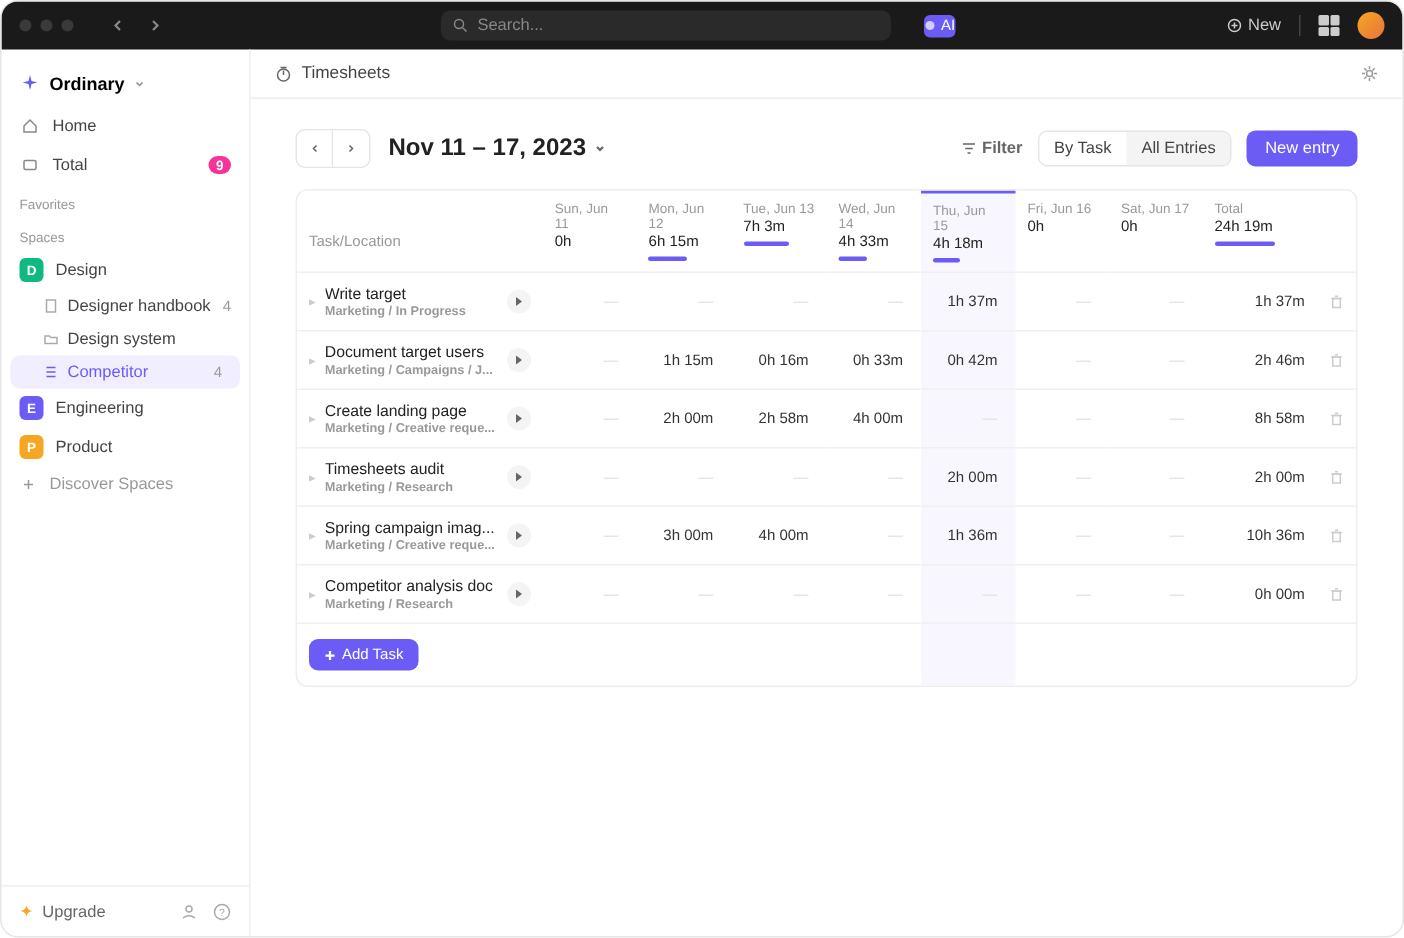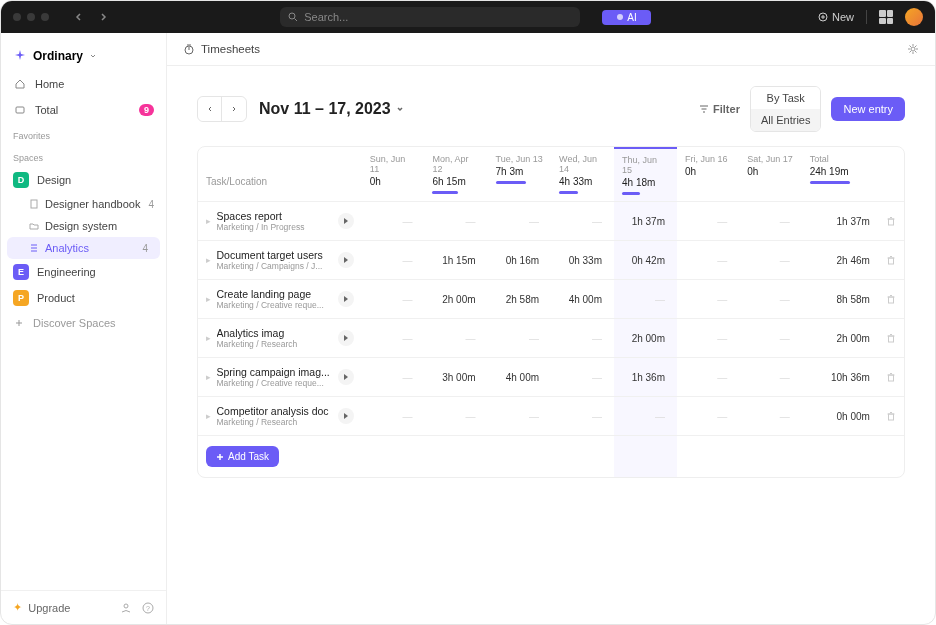--- a/index.html
+++ b/index.html
@@ -6,21 +6,21 @@
     body { font-family: -apple-system, BlinkMacSystemFont, 'Segoe UI', sans-serif; background: #fff; width: 936px; height: 625px; overflow: hidden; border-radius: 12px; border: 1px solid #e5e5e5; }
     
     
     .topbar { height: 32px; background: #1a1a1a; display: flex; align-items: center; padding: 0 12px; gap: 8px; }
     .traffic-lights { display: flex; gap: 6px; margin-right: 12px; }
     .traffic-light { width: 8px; height: 8px; border-radius: 50%; background: #3a3a3a; }
     .nav-arrows { display: flex; gap: 4px; }
     .nav-arrow { width: 20px; height: 20px; display: flex; align-items: center; justify-content: center; color: #888; cursor: pointer; }
     .search-wrap { flex: 1; display: flex; justify-content: center; gap: 22px; align-items: center; }
     .search-box { background: #2a2a2a; border-radius: 6px; height: 20px; width: 300px; display: flex; align-items: center; padding: 0 8px; gap: 6px; color: #888; font-size: 11px; }
-    .ai-badge { background: #6b5cf6; color: #fff; font-size: 10px; font-weight: 500; padding: 2px 14px; border-radius: 4px; display: flex; align-items: center; gap: 3px; }
+    .ai-badge { background: #6b5cf6; color: #fff; font-size: 10px; font-weight: 500; padding: 2px 0; border-radius: 4px; display: flex; align-items: center; gap: 3px; }
     .topbar-right { display: flex; align-items: center; gap: 12px; color: #ccc; font-size: 11px; }
     .new-btn { display: flex; align-items: center; gap: 4px; }
     .divider { width: 1px; height: 14px; background: #444; }
     .grid-icon { width: 14px; height: 14px; display: grid; grid-template-columns: 1fr 1fr; gap: 1px; }
     .grid-icon span { background: #ccc; border-radius: 1px; }
     .avatar { width: 18px; height: 18px; border-radius: 50%; background: linear-gradient(135deg, #f5a623, #e8743b); }
     
     
     .main-wrap { display: flex; height: calc(100% - 32px); }
     .sidebar { width: 166px; border-right: 1px solid #eee; display: flex; flex-direction: column; padding-top: 8px; }
@@ -49,21 +49,21 @@
     .gear-right { margin-left: auto; color: #999; cursor: pointer; }
     
     .toolbar-row { display: flex; align-items: center; padding: 20px 30px 14px; gap: 12px; }
     .date-nav { display: flex; gap: 0; border: 1px solid #e5e5e5; border-radius: 6px; }
     .date-nav button { width: 24px; height: 24px; border: none; background: #fff; display: flex; align-items: center; justify-content: center; cursor: pointer; color: #666; }
     .date-nav button:first-child { border-right: 1px solid #e5e5e5; border-radius: 6px 0 0 6px; }
     .date-nav button:last-child { border-radius: 0 6px 6px 0; }
     .date-range { font-size: 16px; font-weight: 700; color: #222; display: flex; align-items: center; gap: 4px; }
     .toolbar-right { margin-left: auto; display: flex; align-items: center; gap: 10px; font-size: 11px; }
     .filter-btn { display: flex; align-items: center; gap: 4px; color: #666; cursor: pointer; font-weight: bold; }
-    .seg-control { display: flex; border: 1px solid #e5e5e5; border-radius: 6px; overflow: hidden; flex-direction: column; }
+    .seg-control { display: flex; border: 1px solid #e5e5e5; border-radius: 6px; overflow: hidden; }
     .seg-control button { padding: 5px 10px; border: none; background: #fff; font-size: 11px; color: #444; cursor: pointer; }
     .seg-control button.active { background: #f4f4f4; }
     .new-entry-btn { background: #6b5cf6; color: #fff; border: none; border-radius: 6px; padding: 6px 12px; font-size: 11px; font-weight: 500; cursor: pointer; }
     
     
     .table-wrap { margin: 0 30px; border: 1px solid #eee; border-radius: 8px; overflow: hidden; }
     table { border-collapse: collapse; width: 100%; }
     th, td { text-align: left; font-size: 10px; }
     th { font-weight: 400; }
     .th-task { width: 164px; padding: 24px 8px 10px; color: #999; font-size: 10px; }
@@ -73,21 +73,21 @@
     .day-total { font-size: 10px; color: #222; margin-top: 2px; }
     .day-bar { height: 3px; background: #6b5cf6; margin-top: 4px; border-radius: 2px; }
     .th-total { width: 78px; padding: 6px 8px; vertical-align: top; }
     
     tbody tr { border-top: 1px solid #f0f0f0; }
     tbody td { padding: 8px; vertical-align: middle; }
     .task-cell { display: flex; align-items: center; gap: 6px; }
     .expand-arrow { color: #ccc; font-size: 9px; }
     .task-info { flex: 1; min-width: 0; }
     .task-name { font-size: 10.5px; color: #222; white-space: nowrap; overflow: hidden; text-overflow: ellipsis; }
-    .task-path { font-size: 8.5px; color: #999; white-space: nowrap; overflow: hidden; text-overflow: ellipsis; }
+    .task-path { font-size: 8.5px; color: #999; white-space: nowrap; overflow: hidden; text-overflow: ellipsis; font-weight: bold; }
     .play-btn { width: 16px; height: 16px; border-radius: 50%; background: #f4f4f4; display: flex; align-items: center; justify-content: center; cursor: pointer; flex-shrink: 0; }
     .play-btn svg { fill: #666; }
     .time-cell { text-align: right; color: #333; padding-right: 12px; }
     .dash { color: #ddd; }
     .highlight-col { background: #f8f7ff; }
     .total-cell { text-align: right; color: #333; }
     .trash { color: #ccc; cursor: pointer; text-align: center; width: 24px; }
     
     .add-task-row td { padding: 10px 8px; }
     .add-task-btn { background: #6b5cf6; color: #fff; border: none; border-radius: 6px; padding: 5px 10px; font-size: 10px; display: flex; align-items: center; gap: 4px; cursor: pointer; }
@@ -196,21 +196,21 @@
     <div class="tree-item">
       <svg width="10" height="10" viewBox="0 0 10 10">
           <path d="M1 3 H4 L5 4 H9 V8 H1 Z" stroke="#aaa" fill="none"></path>
         </svg>
       <span>Design system</span>
     </div>
     <div class="tree-item active">
       <svg width="10" height="10" viewBox="0 0 10 10">
           <path d="M2 2 H8 M2 5 H8 M2 8 H8" stroke="#6b5cf6"></path>
         </svg>
-      <span>Analytics</span>
+      <span>Competitor</span>
       <span class="tree-count">4</span>
     </div>
 
     <div class="space-item">
       <div class="space-badge space-e">E</div>
       <span>Engineering</span>
     </div>
     <div class="space-item">
       <div class="space-badge space-p">P</div>
       <span>Product</span>
@@ -289,21 +289,21 @@
     <div class="table-wrap">
       <table>
         <thead>
           <tr id="header-row">
             <th class="th-task">Task/Location</th>
           <th class="th-day">
                 <div class="day-label">Sun, Jun 11</div>
                 <div class="day-total">0h</div>
               </th>
               <th class="th-day">
-                <div class="day-label">Mon, Apr 12</div>
+                <div class="day-label">Mon, Jun 12</div>
                 <div class="day-total">6h 15m</div>
                 <div class="day-bar" style="width:26px"></div>
               </th>
               <th class="th-day">
                 <div class="day-label">Tue, Jun 13</div>
                 <div class="day-total">7h 3m</div>
                 <div class="day-bar" style="width:30px"></div>
               </th>
               <th class="th-day">
                 <div class="day-label">Wed, Jun 14</div>
@@ -330,21 +330,21 @@
               </th>
               <th style="width: 24px;"></th>
             </tr>
         </thead>
         <tbody id="table-body">
             <tr>
               <td>
                 <div class="task-cell">
                   <span class="expand-arrow">▸</span>
                   <div class="task-info">
-                    <div class="task-name">Spaces report</div>
+                    <div class="task-name">Write target</div>
                     <div class="task-path">Marketing / In Progress</div>
                   </div>
                   <div class="play-btn">
                     <svg width="6" height="6" viewBox="0 0 6 6">
                       <path d="M1 0 L5 3 L1 6 Z"></path>
                     </svg>
                   </div>
                 </div>
               </td>
               <td class="time-cell"><span class="dash">—</span></td>
@@ -420,21 +420,21 @@
                   <rect x="2.5" y="3" width="5" height="6" stroke="currentColor" fill="none"></rect>
                   <path d="M1.5 3 H8.5 M4 1.5 H6" stroke="currentColor"></path>
                 </svg>
               </td>
             </tr>
             <tr>
               <td>
                 <div class="task-cell">
                   <span class="expand-arrow">▸</span>
                   <div class="task-info">
-                    <div class="task-name">Analytics imag</div>
+                    <div class="task-name">Timesheets audit</div>
                     <div class="task-path">Marketing / Research</div>
                   </div>
                   <div class="play-btn">
                     <svg width="6" height="6" viewBox="0 0 6 6">
                       <path d="M1 0 L5 3 L1 6 Z"></path>
                     </svg>
                   </div>
                 </div>
               </td>
               <td class="time-cell"><span class="dash">—</span></td>

